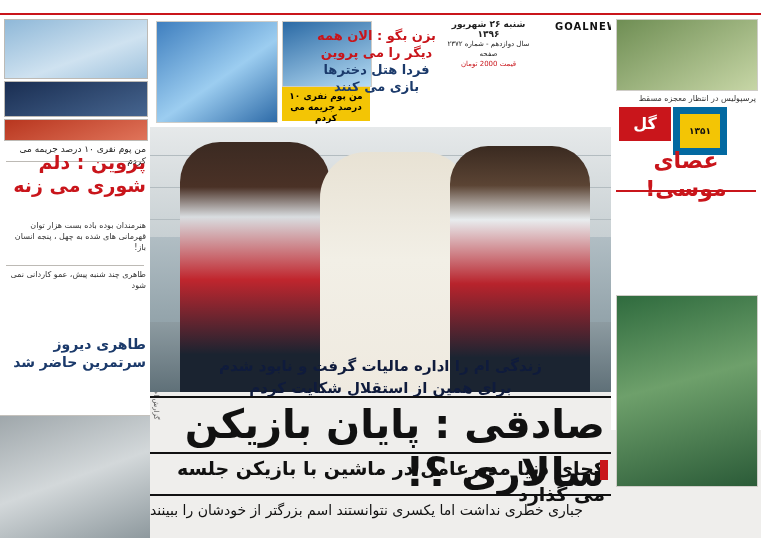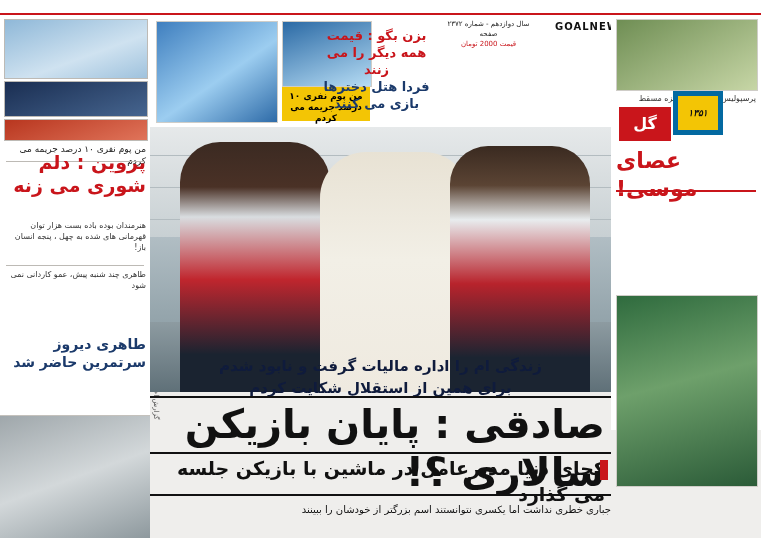--- a/index.html
+++ b/index.html
@@ -143,25 +143,25 @@
   }
   .rc-cap{
     position:absolute;left:5px;top:78px;width:140px;text-align:right;
     font-size:8px;color:#333;line-height:11px;
   }
   .rc-badge{
     position:absolute;left:8px;top:92px;width:52px;height:34px;background:#c9151b;
   }
   .rc-badge .t{display:block;color:#fff;font-size:16px;font-weight:bold;text-align:center;line-height:34px;}
   .rc-badge2{
-    position:absolute;left:62px;top:76px;width:40px;height:34px;background:#f3c505;border:5px solid #0369a1;font-style:italic;
+    position:absolute;left:62px;top:92px;width:40px;height:34px;background:#f3c505;border:7px solid #0369a1;
   }
   .rc-badge2 .t{display:block;color:#111;font-size:9px;text-align:center;line-height:34px;font-weight:bold;}
   .rc-headline{
-    position:absolute;left:5px;top:132px;width:140px;text-align:left;
+    position:absolute;left:5px;top:132px;width:140px;text-align:center;
     color:#c9151b;font-size:22px;font-weight:bold;line-height:28px;
   }
   .rc-rule{
     position:absolute;left:5px;width:140px;height:2px;background:#c9151b;
   }
   .rc-photo2{
     position:absolute;left:5px;top:280px;width:140px;height:190px;
     background:linear-gradient(165deg,#2f6b3e,#6ea06b 45%,#2b5b38);
     border:1px solid #cfcdc8;
   }
@@ -205,22 +205,22 @@
     position:absolute;left:150px;top:400px;width:461px;text-align:right;
     color:#111;font-size:40px;font-weight:bold;line-height:48px;padding-right:6px;
     box-sizing:border-box;
   }
   .sub-head{
     position:absolute;left:150px;top:455px;width:461px;text-align:right;
     color:#111;font-size:19px;font-weight:bold;line-height:26px;padding-right:6px;
     box-sizing:border-box;
   }
   .sub-head2{
-    position:absolute;left:150px;top:500px;width:461px;text-align:right;
-    color:#111;font-size:10px;line-height:20px;
+    position:absolute;left:150px;top:500px;width:461px;text-align:left;
+    color:#111;font-size:14px;line-height:20px;
   }
   .red-tick{
     position:absolute;left:600px;top:460px;width:8px;height:20px;background:#c9151b;
   }
 
   
   .bl-photo{
     position:absolute;left:0;top:415px;width:150px;height:123px;
     background:linear-gradient(160deg,#9fa7ab,#d3d8da 50%,#8d989d);
     border-top:1px solid #c4c1bc;
@@ -261,25 +261,26 @@
   <div class="bl-photo"></div>
 
   <div class="hdr">
     <div class="hdr-left-photo"></div>
     <div class="hdr-strip-photo"></div>
     <div class="hdr-yellow">
       <span class="t">من پوم نفری ۱۰ درصد جریمه می کردم</span>
     </div>
 
     <div class="hdr-headline">
-      <div class="l1">بزن بگو : قیمت همه دیگر را می زنند</div>
+      <div class="l1">بزن بگو : الان همه دیگر را می پروین</div>
       <div class="l2">فردا هتل دخترها بازی می کنند</div>
     </div>
 
     <div class="hdr-meta">
+      <div class="big">شنبه ۲۶ شهریور ۱۳۹۶</div>
       <div>سال دوازدهم - شماره ۲۳۷۲</div>
       <div>صفحه</div>
       <div class="red">قیمت 2000 تومان</div>
     </div>
 
     <div class="logo-wrap">
       <div class="logo-name">GOALNEWSPAPER</div>
       <div class="logo-goal">گل</div>
       <div class="logo-goal-en">OAL</div>
       <div class="logo-red-swoosh">

